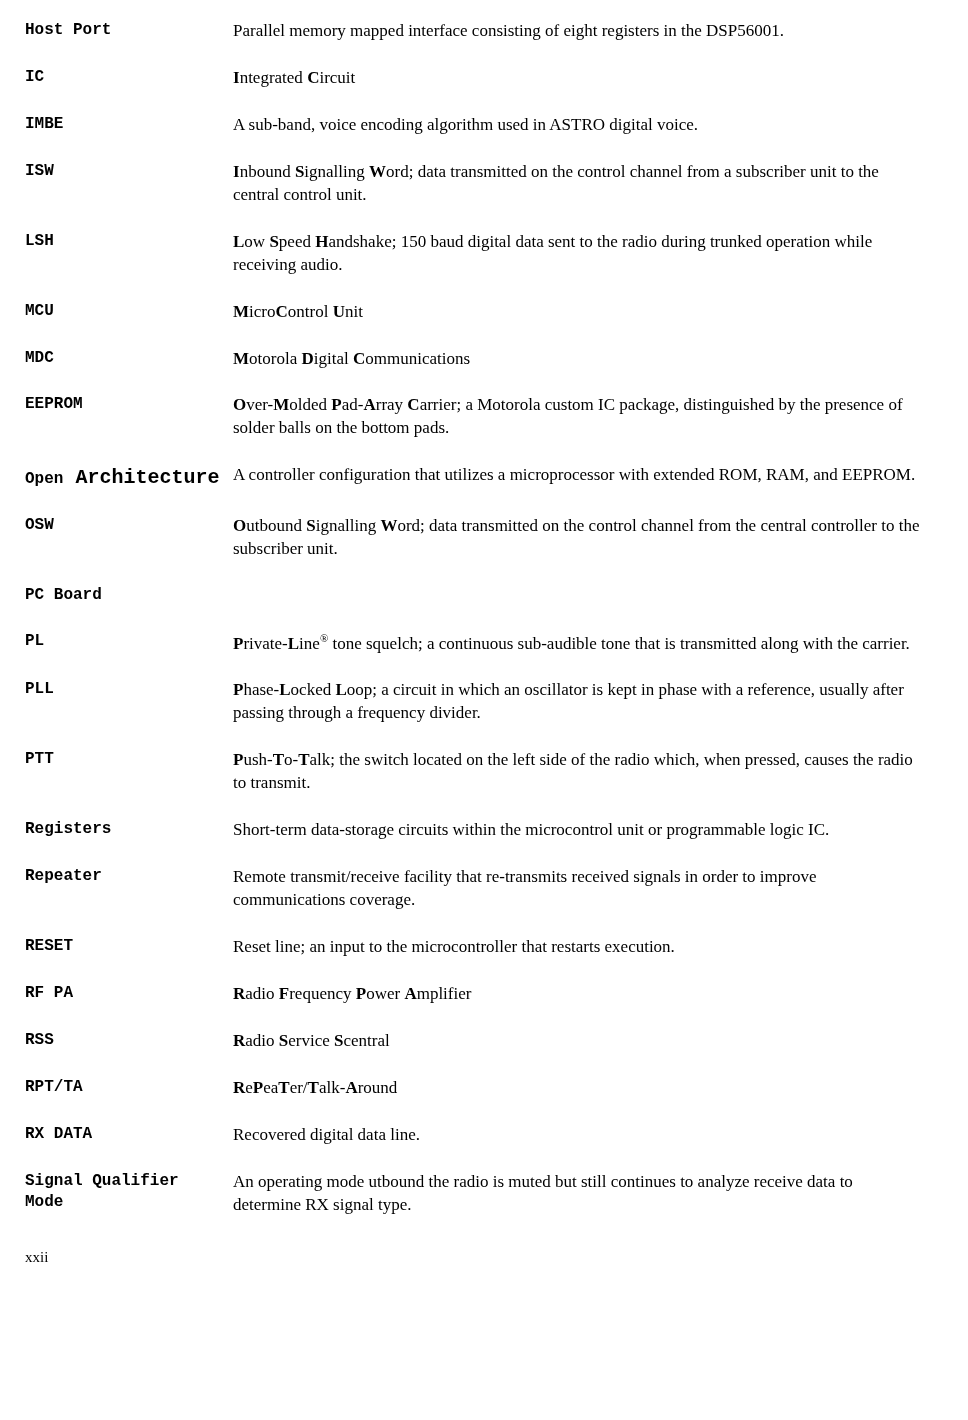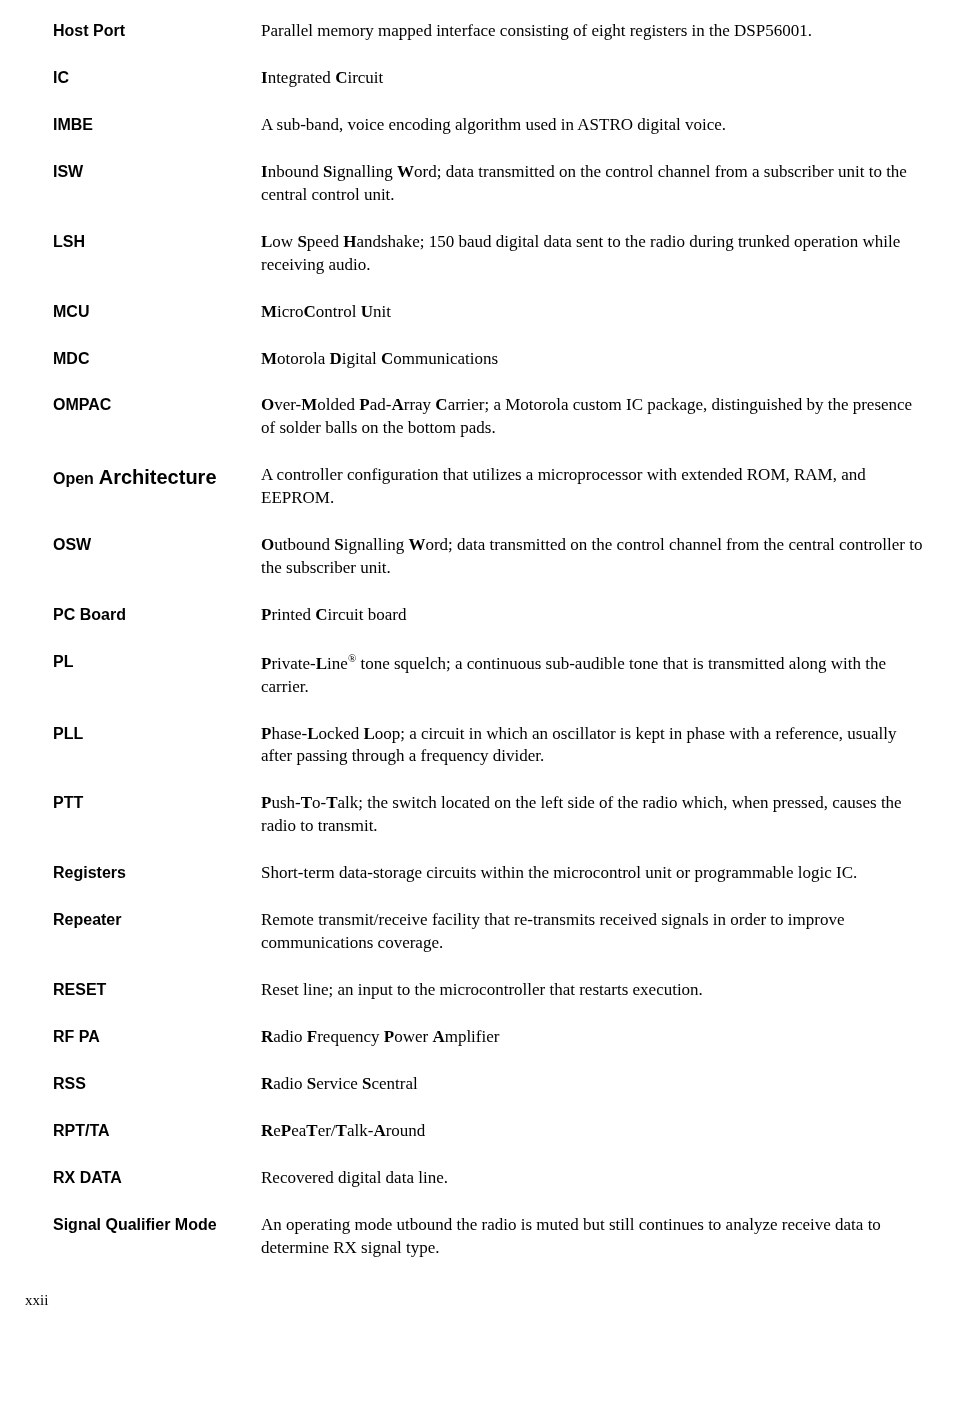--- a/index.html
+++ b/index.html
@@ -18,24 +18,23 @@
     }
     .entry {
       display: flex;
       margin-bottom: 24px;
       align-items: flex-start;
     }
     .term {
       width: 208px;
       flex-shrink: 0;
       font-weight: bold;
-      font-family: Liberation Sans, sans-serif;
+      font-family: Liberation Mono, monospace;
       font-size: 16px;
       padding-right: 10px;
-      margin-left: 28px;
     }
     .term-sub {
       font-size: 20px;
       font-weight: bold;
     }
     .definition {
       flex: 1;
       font-size: 17px;
     }
     .bold {
@@ -76,34 +75,33 @@
     </div>
     <div class="entry">
       <div class="term">MCU</div>
       <div class="definition"><span class="bold">M</span><span>icro</span><span class="bold">C</span><span>ontrol </span><span class="bold">U</span><span>nit</span></div>
     </div>
     <div class="entry">
       <div class="term">MDC</div>
       <div class="definition"><span class="bold">M</span><span>otorola </span><span class="bold">D</span><span>igital </span><span class="bold">C</span><span>ommunications</span></div>
     </div>
     <div class="entry">
-      <div class="term">OMPAC</div>
+      <div class="term">EEPROM</div>
       <div class="definition"><span class="bold">O</span><span>ver-</span><span class="bold">M</span><span>olded </span><span class="bold">P</span><span>ad-</span><span class="bold">A</span><span>rray </span><span class="bold">C</span><span>arrier; a Motorola custom IC package, distinguished by the presence of solder balls on the bottom pads.</span></div>
     </div>
     <div class="entry">
       <div class="term"><span>Open</span><span class="term-sub"> Architecture</span></div>
       <div class="definition"><span>A controller configuration that utilizes a microprocessor with extended ROM, RAM, and EEPROM.</span></div>
     </div>
     <div class="entry">
       <div class="term">OSW</div>
       <div class="definition"><span class="bold">O</span><span>utbound </span><span class="bold">S</span><span>ignalling </span><span class="bold">W</span><span>ord; data transmitted on the control channel from the central controller to the subscriber unit.</span></div>
     </div>
     <div class="entry">
       <div class="term">PC Board</div>
-      <div class="definition"><span class="bold">P</span><span>rinted </span><span class="bold">C</span><span>ircuit board</span></div>
     </div>
     <div class="entry">
       <div class="term">PL</div>
       <div class="definition"><span class="bold">P</span><span>rivate-</span><span class="bold">L</span><span>ine</span><span class="sup">®</span><span> tone squelch; a continuous sub-audible tone that is transmitted along with the carrier.</span></div>
     </div>
     <div class="entry">
       <div class="term">PLL</div>
       <div class="definition"><span class="bold">P</span><span>hase-</span><span class="bold">L</span><span>ocked </span><span class="bold">L</span><span>oop; a circuit in which an oscillator is kept in phase with a reference, usually after passing through a frequency divider.</span></div>
     </div>
     <div class="entry">

